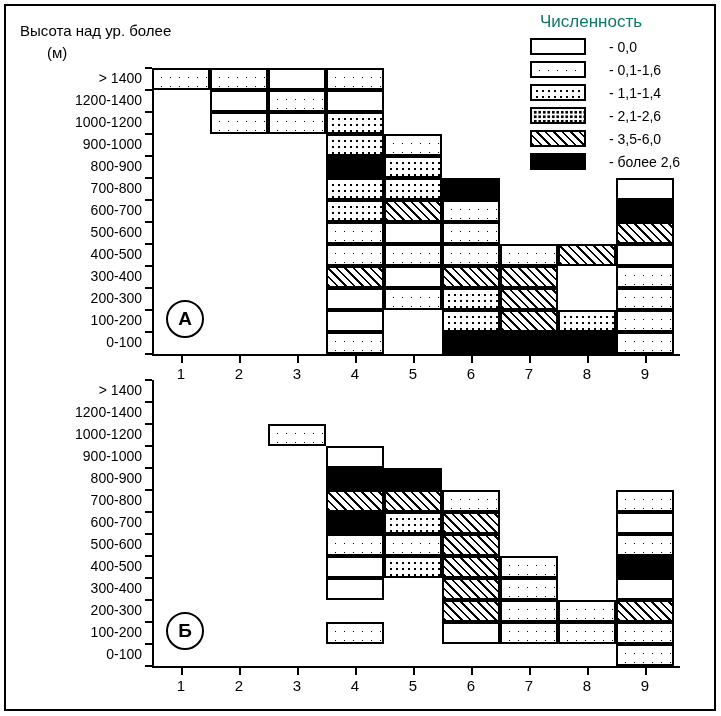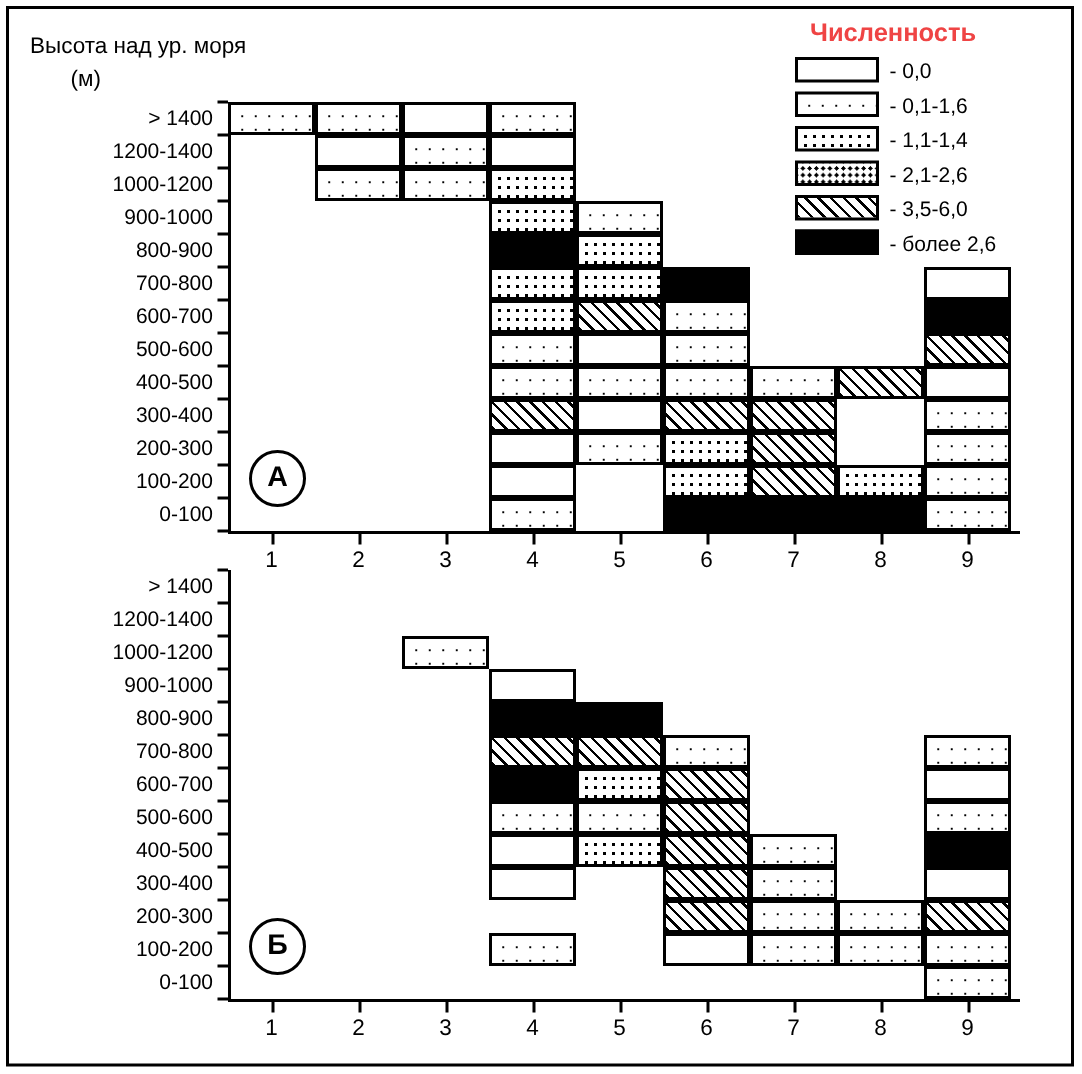--- a/index.html
+++ b/index.html
@@ -25,32 +25,32 @@
   .f1{background-color:#fff;background-image:radial-gradient(#000 0.8px, transparent 0.9px);
       background-size:9px 9px;background-position:3px 3px;}
   .f2{background-color:#fff;background-image:radial-gradient(#000 1.1px, transparent 1.2px);
       background-size:6px 6px;background-position:2px 2px;}
   .f3{background-color:#fff;background-image:radial-gradient(#000 1.3px, transparent 1.4px);
       background-size:4.5px 4.5px;background-position:1px 1px;}
   .f4{background-color:#fff;background-image:repeating-linear-gradient(45deg,#000 0 1.6px,#fff 1.6px 6px);}
   .f5{background:#000;}
 
   .legend{position:absolute;}
-  .legend-title{position:absolute;font-size:17px;font-weight:bold;color:#ef4444;white-space:nowrap;}
+  .legend-title{position:absolute;font-size:17px;font-weight:normal;color:#0f766e;white-space:nowrap;}
   .legend-row{position:absolute;display:flex;align-items:center;}
   .legend-swatch{width:56px;height:17px;border:2px solid #000;box-sizing:border-box;}
-  .legend-text{font-size:14px;margin-left:7px;white-space:nowrap;}
+  .legend-text{font-size:14px;margin-left:23px;white-space:nowrap;}
 </style>
 </head>
 <body>
 
 <div id="page">
   <div class="frame"></div>
 
-  <div class="axis-title" style="left:20px;top:22px;">Высота над ур. моря</div>
+  <div class="axis-title" style="left:20px;top:22px;">Высота над ур. более</div>
   <div class="axis-title" style="left:47px;top:44px;">(м)</div>
 
   <div class="legend-title" style="left:540px;top:12px;">Численность</div>
   <div class="legend" id="legend-box" style="left:530px;top:38px;">
       <div class="legend-row" style="top: 0px; left: 0px;">
         <div class="legend-swatch f0"></div>
         <div class="legend-text">- 0,0</div>
       </div>
       <div class="legend-row" style="top: 23px; left: 0px;">
         <div class="legend-swatch f1"></div>

